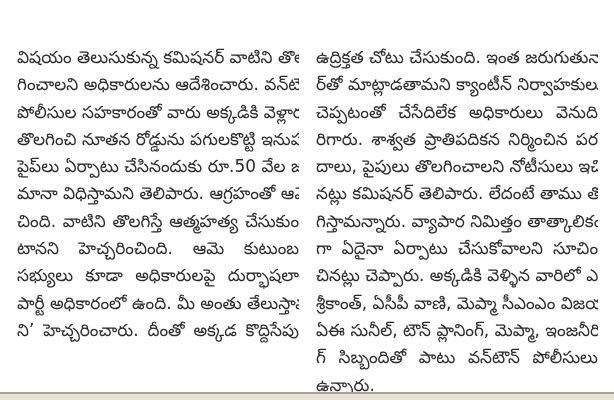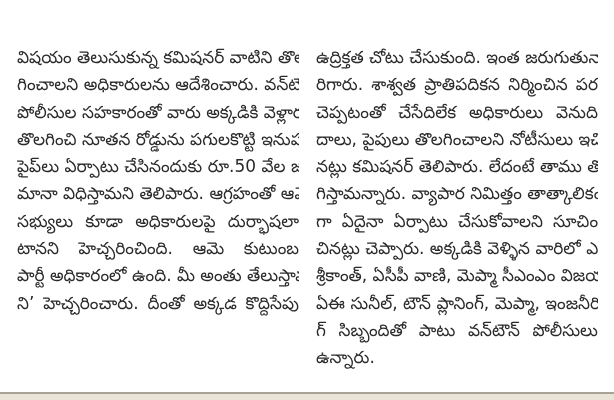--- a/index.html
+++ b/index.html
@@ -64,30 +64,32 @@
 <body>
 
 <div class="clipping">
   <div class="column left">
     <span class="line">విషయం తెలుసుకున్న కమిషనర్ వాటిని తొల</span>
     <span class="line">గించాలని అధికారులను ఆదేశించారు. వన్‌టౌన్</span>
     <span class="line">పోలీసుల సహకారంతో వారు అక్కడికి వెళ్లారు.</span>
     <span class="line">తొలగించి నూతన రోడ్డును పగులకొట్టి ఇనుప</span>
     <span class="line">పైప్‌లు ఏర్పాటు చేసినందుకు రూ.50 వేల జరి</span>
     <span class="line">మానా విధిస్తామని తెలిపారు. ఆగ్రహంతో ఆమె</span>
+    <span class="line">చింది. వాటిని తొలగిస్తే ఆత్మహత్య చేసుకుం</span>
+    <span class="line">టానని హెచ్చరించింది. ఆమె కుటుంబ</span>
     <span class="line">సభ్యులు కూడా అధికారులపై దుర్భాషలా</span>
-    <span class="line">టానని హెచ్చరించింది. ఆమె కుటుంబ</span>
     <span class="line">పార్టీ అధికారంలో ఉంది. మీ అంతు తేలుస్తామ</span>
     <span class="line">ని’ హెచ్చరించారు. దీంతో అక్కడ కొద్దిసేపు</span>
   </div>
 
   <div class="column right">
     <span class="line">ఉద్రిక్తత చోటు చేసుకుంది. ఇంత జరుగుతున్నా</span>
+    <span class="line">ర్‌తో మాట్లాడతామని క్యాంటీన్ నిర్వాహకులు</span>
+    <span class="line">చెప్పటంతో చేసేదిలేక అధికారులు వెనుది</span>
     <span class="line">రిగారు. శాశ్వత ప్రాతిపదికన నిర్మించిన పర</span>
-    <span class="line">చెప్పటంతో చేసేదిలేక అధికారులు వెనుది</span>
     <span class="line">దాలు, పైపులు తొలగించాలని నోటీసులు ఇచ్చి</span>
     <span class="line">నట్లు కమిషనర్ తెలిపారు. లేదంటే తాము తొల</span>
     <span class="line">గిస్తామన్నారు. వ్యాపార నిమిత్తం తాత్కాలికం</span>
     <span class="line">గా ఏదైనా ఏర్పాటు చేసుకోవాలని సూచిం</span>
     <span class="line">చినట్లు చెప్పారు. అక్కడికి వెళ్ళిన వారిలో ఎంఈ</span>
     <span class="line">శ్రీకాంత్, ఏసీపీ వాణి, మెప్మా సీఎంఎం విజయ,</span>
     <span class="line">ఏఈ సునీల్, టౌన్ ప్లానింగ్, మెప్మా, ఇంజనీరిం</span>
     <span class="line">గ్ సిబ్బందితో పాటు వన్‌టౌన్ పోలీసులు</span>
     <span class="line last">ఉన్నారు.</span>
   </div>

